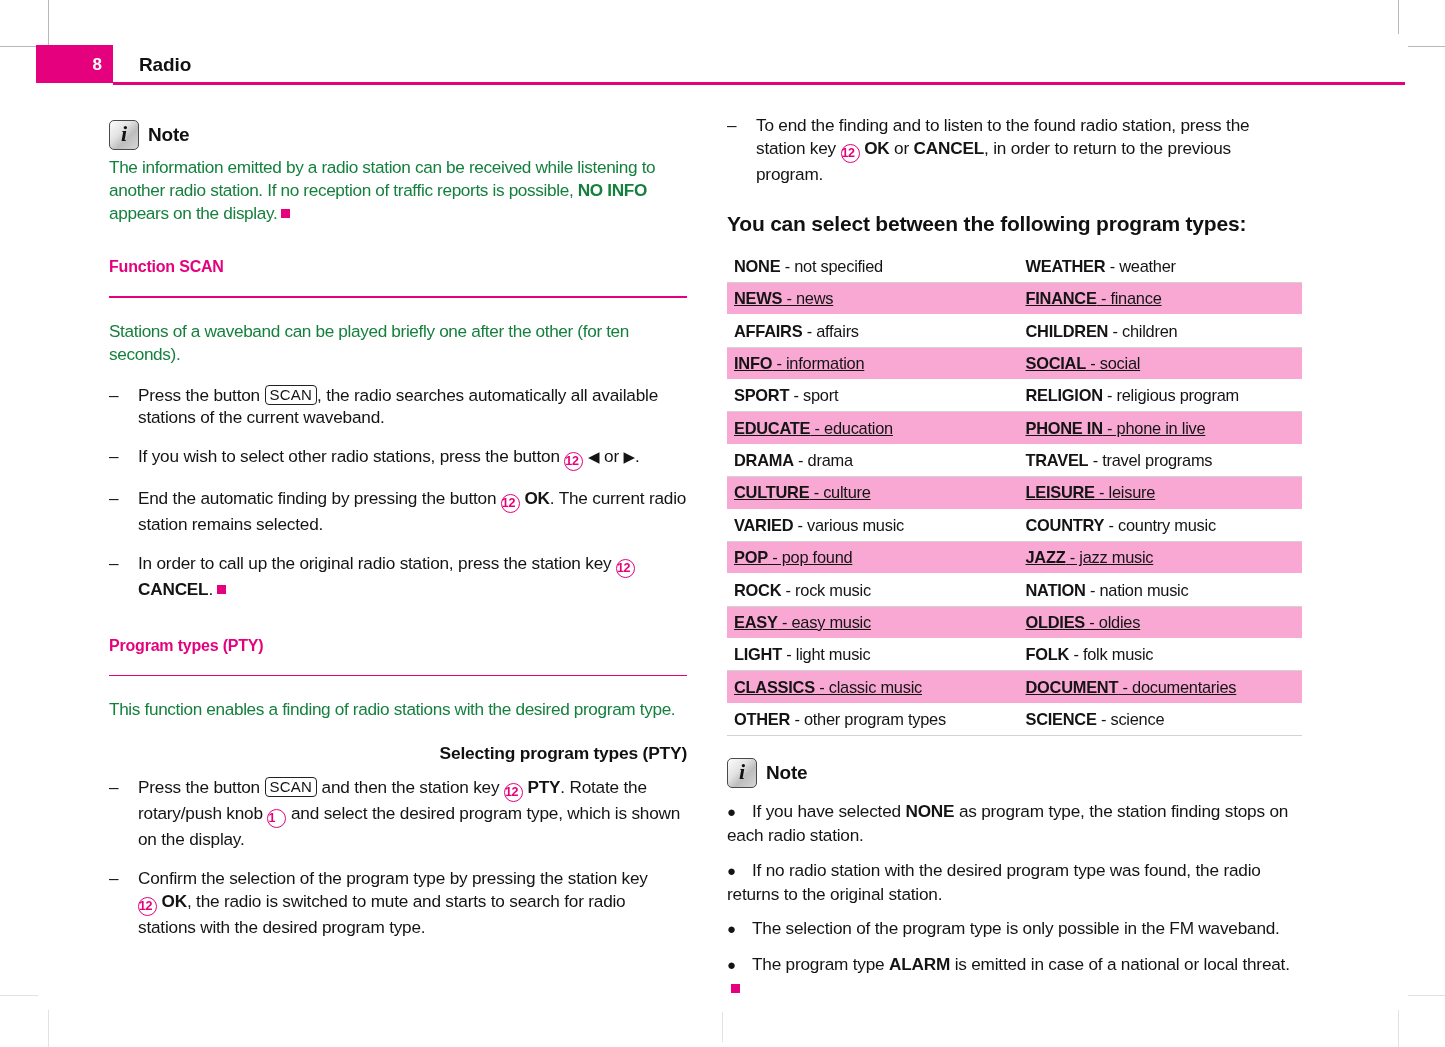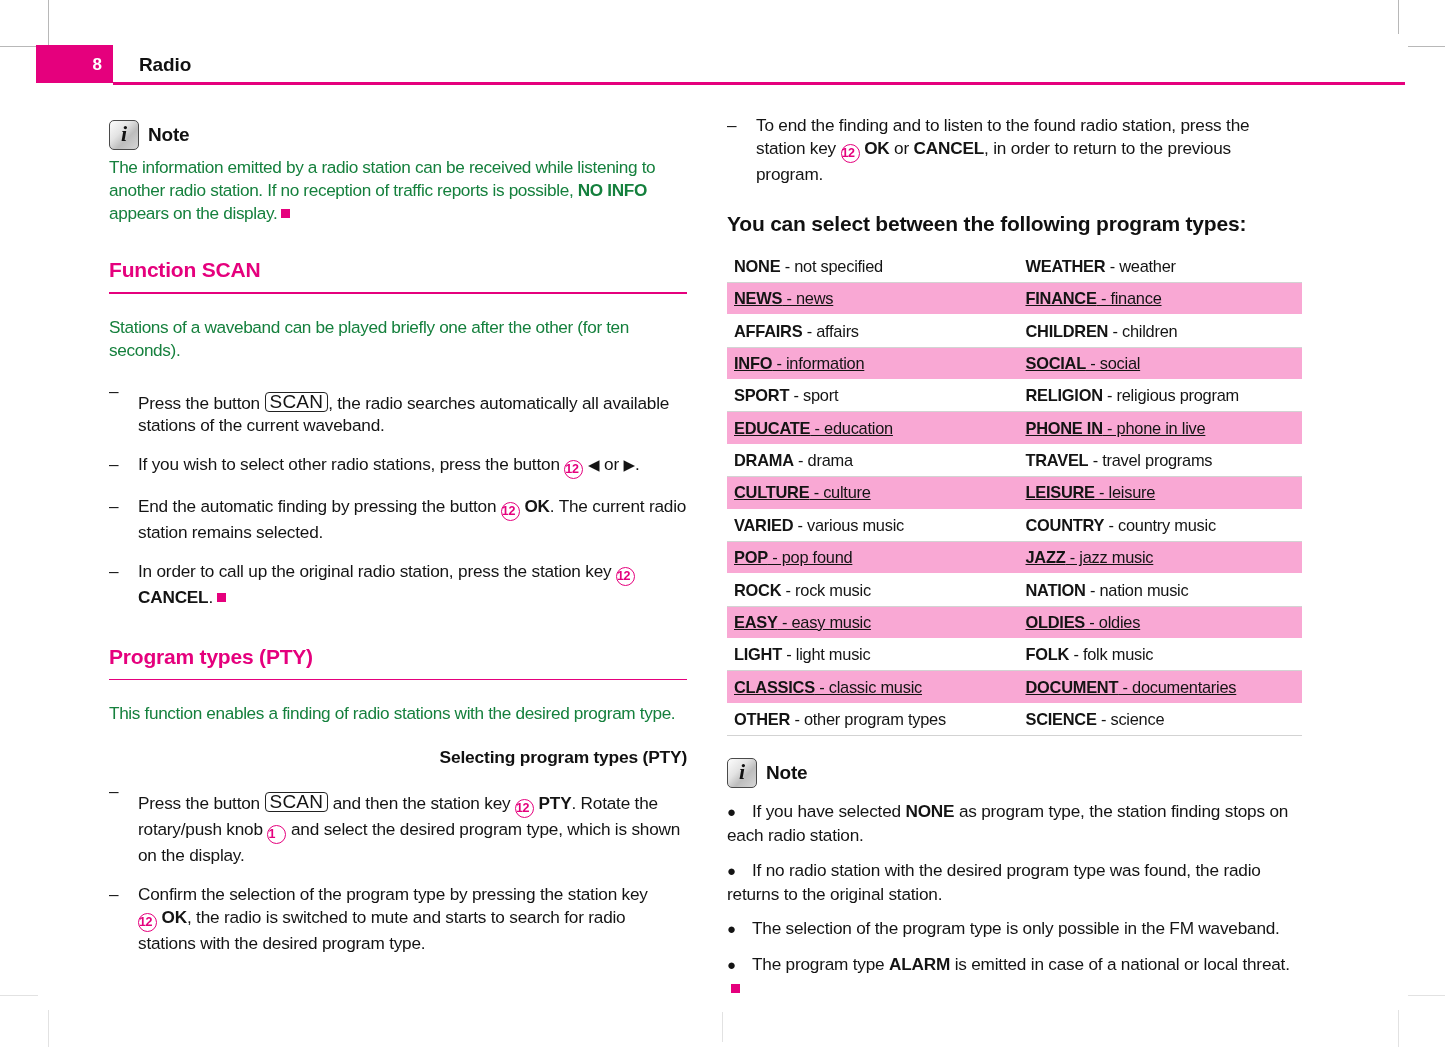--- a/index.html
+++ b/index.html
@@ -129,25 +129,25 @@
     font-weight: bold;
     color: #111111;
     letter-spacing: -0.2px;
   }
 
   
   .section {
     margin-top: 30px;
   }
   .section-title {
-    font-size: 21px;
+    font-size: 16px;
     font-weight: bold;
     color: #e5007d;
     letter-spacing: -0.2px;
-    padding-bottom: 10px;
+    padding-bottom: 20px;
   }
   .section-rule {
     height: 1.6px;
     background: #e5007d;
     width: 100%;
   }
 
   .sub-title {
     font-size: 17.4px;
     font-weight: bold;
@@ -191,27 +191,26 @@
     line-height: 22.8px;
     vertical-align: baseline;
   }
 
   
   .key-btn {
     display: inline-block;
     border: 1.5px solid #222222;
     border-radius: 4px;
     padding: 0px 4px 1px 4px;
-    font-size: 19px;
+    font-size: 15px;
     line-height: 17px;
     font-weight: normal;
     letter-spacing: 0.2px;
     vertical-align: 1px;
     white-space: nowrap;
-    margin-top: 12px;
   }
   .ref-circle {
     display: inline-block;
     border: 1.7px solid #e5007d;
     border-radius: 50%;
     color: #e5007d;
     font-size: 12.5px;
     font-weight: bold;
     width: 19px;
     height: 19px;

